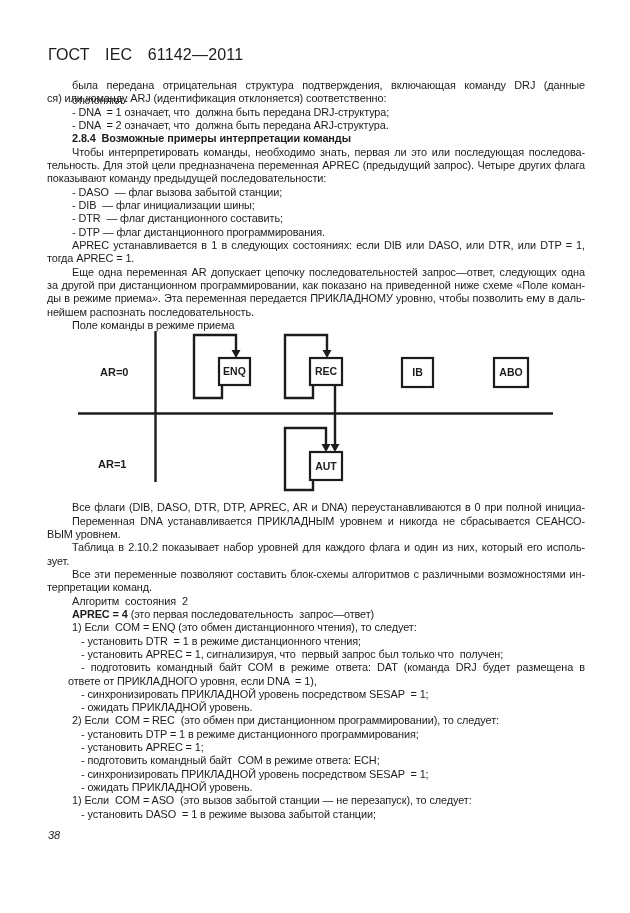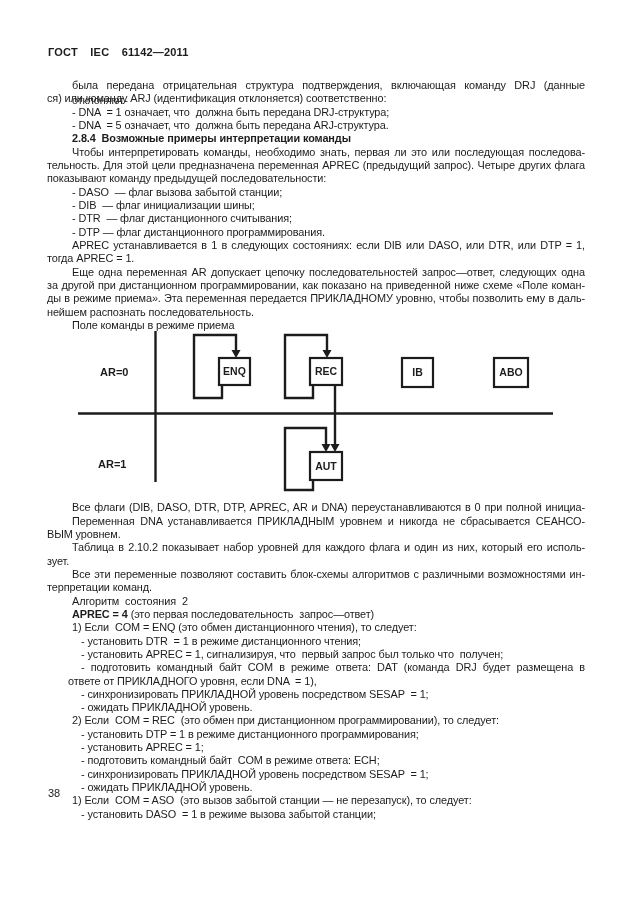--- a/index.html
+++ b/index.html
@@ -1,55 +1,55 @@
 <!DOCTYPE html>
 <html><head>
 <meta charset="utf-8">
 <style>
   html,body{margin:0;padding:0;background:#ffffff;}
   body{width:630px;height:913px;font-family:"Liberation Sans",sans-serif;color:#1c1c1c;}
   .page{position:relative;width:630px;height:913px;background:#ffffff;overflow:hidden;}
-  .hdr{position:absolute;left:48px;top:46px;font-size:11px;font-weight:bold;letter-spacing:0.2px;word-spacing:3px;white-space:pre;}
+  .hdr{position:absolute;left:48px;top:46px;font-size:16px;font-weight:normal;letter-spacing:0.2px;word-spacing:3px;white-space:pre;}
   .col{position:absolute;left:47px;top:78px;width:538px;}
   .ln{font-size:10.9px;line-height:15px;height:13.33px;letter-spacing:-0.1px;white-space:pre;overflow:visible;}
   .i1{padding-left:25px;}
   .i2{padding-left:34px;}
   .i3{padding-left:21px;}
   .j{white-space:normal;text-align:justify;text-align-last:justify;}
   .b{font-weight:bold;text-align:right;}
   .diag{display:block;margin-left:-47px;}
   .diag text{font-family:"Liberation Sans",sans-serif;font-weight:bold;fill:#1c1c1c;}
   .diag .boxlbl{font-size:10.5px;}
   .diag .rowlbl{font-size:11px;}
   .diag rect{fill:#ffffff;stroke:#1c1c1c;stroke-width:2.2;}
   .diag .loop{fill:none;stroke:#1c1c1c;stroke-width:2.4;}
   .diag .axis{stroke:#1c1c1c;}
   .diag polygon{fill:#1c1c1c;}
-  .pgnum{position:absolute;left:48px;top:787px;font-size:11px;}
+  .pgnum{position:absolute;left:48px;top:829px;font-size:11px;font-style:italic;}
 </style>
 </head>
 <body>
 
 <div class="page">
 
   <div class="hdr">ГОСТ  IEC  61142—2011</div>
 
   <div class="col">
     <div>
         <div class="ln i1 j"><span>была передана отрицательная структура  подтверждения, включающая команду DRJ  (данные отклоняют-</span></div>
         <div class="ln i0"><span>ся) или команду ARJ (идентификация отклоняется) соответственно:</span></div>
         <div class="ln i1"><span>- DNA  = 1 означает, что  должна быть передана DRJ-структура;</span></div>
-        <div class="ln i1"><span>- DNA  = 5 означает, что  должна быть передана ARJ-структура.</span></div>
+        <div class="ln i1"><span>- DNA  = 2 означает, что  должна быть передана ARJ-структура.</span></div>
         <div class="ln i1"><span class="b">2.8.4  Возможные примеры интерпретации команды</span></div>
         <div class="ln i1 j"><span>Чтобы интерпретировать команды, необходимо знать, первая ли это  или последующая последова-</span></div>
         <div class="ln i0 j"><span>тельность. Для этой цели предназначена переменная APREC (предыдущий запрос). Четыре других флага</span></div>
         <div class="ln i0"><span>показывают команду предыдущей последовательности:</span></div>
         <div class="ln i1"><span>- DASO  — флаг вызова забытой станции;</span></div>
         <div class="ln i1"><span>- DIB  — флаг инициализации шины;</span></div>
-        <div class="ln i1"><span>- DTR  — флаг дистанционного считывания;</span></div>
+        <div class="ln i1"><span>- DTR  — флаг дистанционного составить;</span></div>
         <div class="ln i1"><span>- DTP — флаг дистанционного программирования.</span></div>
         <div class="ln i1 j"><span>APREC  устанавливается в 1 в следующих состояниях: если DIB  или DASO, или DTR, или DTP  = 1,</span></div>
         <div class="ln i0"><span>тогда APREC = 1.</span></div>
         <div class="ln i1 j"><span>Еще одна переменная AR допускает цепочку последовательностей запрос—ответ, следующих одна</span></div>
         <div class="ln i0 j"><span>за другой при дистанционном программировании, как показано на приведенной ниже схеме «Поле коман-</span></div>
         <div class="ln i0 j"><span>ды в режиме приема». Эта переменная передается ПРИКЛАДНОМУ уровню, чтобы позволить ему в даль-</span></div>
         <div class="ln i0"><span>нейшем распознать последовательность.</span></div>
         <div class="ln i1"><span>Поле команды в режиме приема</span></div>
       </div>
 

